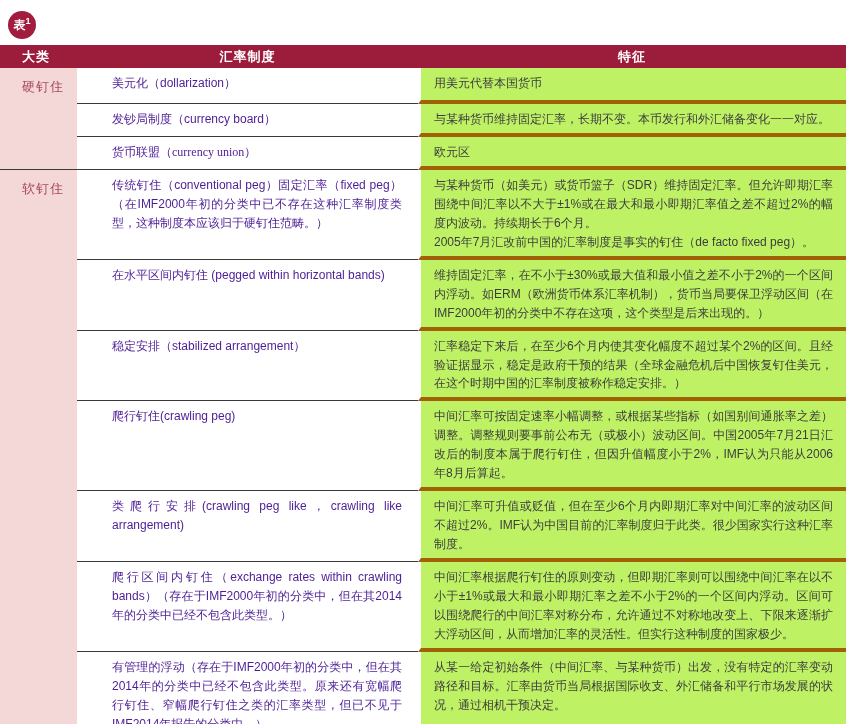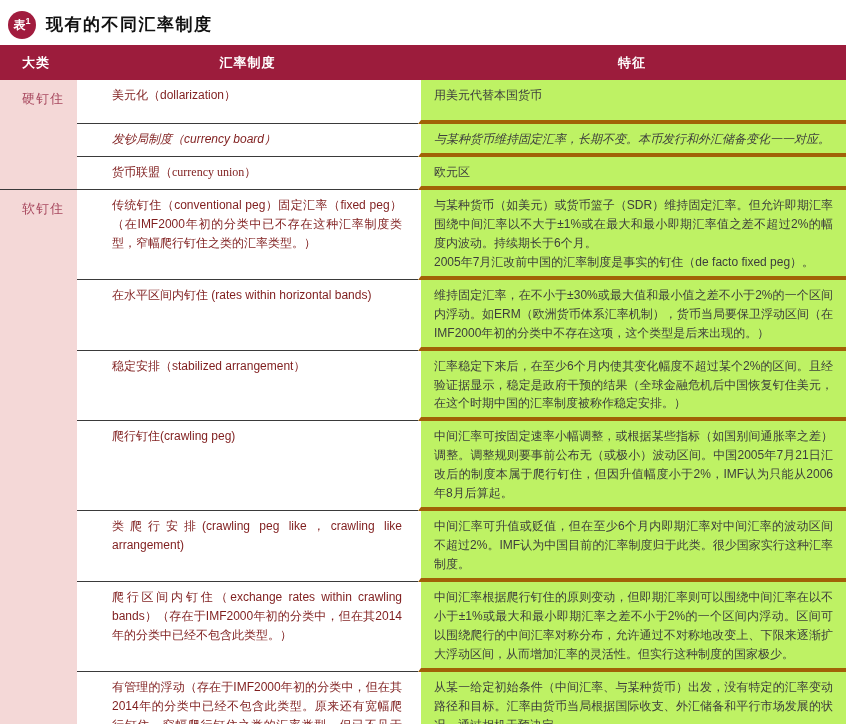--- a/index.html
+++ b/index.html
@@ -28,33 +28,33 @@
   table.regimes {
     width:846px; table-layout:fixed;
     border-collapse:separate; border-spacing:0;
   }
   col.c-cat { width:77px; }
   col.c-reg { width:341px; }
   col.c-feat{ width:428px; }
   th {
     background:#9C1C3C; color:#fff;
     font-size:13px; font-weight:bold;
-    height:35px; padding:0; letter-spacing:1px;
+    height:23px; padding:0; letter-spacing:1px;
   }
   th.h-cat { text-align:left; padding-left:22px; }
   th.h-reg, th.h-feat { }
   td { box-sizing:border-box; vertical-align:top; }
   td.cat {
     background:#F4D8D7; color:#A8495F;
     font-size:13px; letter-spacing:1px;
     padding:10px 4px 0 22px;
     border-bottom:1px solid #3A3A3A;
   }
   td.reg {
-    background:#fff; color:#7f1d1d;
+    background:#fff; color:#4c1d95;
     font-size:12px; line-height:1.58; text-align:justify;
     padding:6px 16px 4px 35px;
     border-bottom:1px solid #3A3A3A;
   }
   td.feat {
     background:#bef264; color:#3D3D3D;
     font-size:12px; line-height:1.58; text-align:justify;
     padding:6px 13px 4px 13px;
     border-left:3px solid #fff;
     border-bottom:4px solid #a16207;
@@ -64,60 +64,59 @@
 </head>
 <body>
 
 <div class="page">
 
   <div class="titlebar">
     <div class="badge">
       <span class="b-char">表</span>
         <span class="b-num">1</span>
     </div>
-    <div class="page-title">现有的不同汇率制度</div>
   </div>
 
   <table class="regimes">
     <colgroup>
       <col class="c-cat">
         <col class="c-reg">
         <col class="c-feat">
     </colgroup>
     <thead>
       <tr>
         <th class="h-cat">大类</th>
         <th class="h-reg">汇率制度</th>
         <th class="h-feat">特征</th>
       </tr>
     </thead>
     <tbody>
 
-      <tr style="height:44px;">
+      <tr style="height:36px;">
         <td class="cat" rowspan="3">硬钉住</td>
         <td class="reg">美元化（dollarization）</td>
         <td class="feat">用美元代替本国货币</td>
       </tr>
-      <tr style="height:28px;font-style:italic;">
+      <tr style="height:28px;">
         <td class="reg">发钞局制度（currency board）</td>
         <td class="feat">与某种货币维持固定汇率，长期不变。本币发行和外汇储备变化一一对应。</td>
       </tr>
       <tr style="height:25px;font-family:Liberation Serif, serif;">
         <td class="reg">货币联盟（currency union）</td>
         <td class="feat">欧元区</td>
       </tr>
 
       <tr style="height:84px;">
         <td class="cat" rowspan="8">软钉住</td>
-        <td class="reg">传统钉住（conventional peg）固定汇率（fixed peg）（在IMF2000年初的分类中已不存在这种汇率制度类型，窄幅爬行钉住之类的汇率类型。）</td>
+        <td class="reg">传统钉住（conventional peg）固定汇率（fixed peg）（在IMF2000年初的分类中已不存在这种汇率制度类型，这种制度本应该归于硬钉住范畴。）</td>
         <td class="feat">与某种货币（如美元）或货币篮子（SDR）维持固定汇率。但允许即期汇率围绕中间汇率以不大于±1%或在最大和最小即期汇率值之差不超过2%的幅度内波动。持续期长于6个月。
 2005年7月汇改前中国的汇率制度是事实的钉住（de facto fixed peg）。</td>
       </tr>
       <tr style="height:62px;">
-        <td class="reg">在水平区间内钉住 (rates within horizontal bands)</td>
+        <td class="reg">在水平区间内钉住 (pegged within horizontal bands)</td>
         <td class="feat">维持固定汇率，在不小于±30%或最大值和最小值之差不小于2%的一个区间内浮动。如ERM（欧洲货币体系汇率机制），货币当局要保卫浮动区间（在IMF2000年初的分类中不存在这项，这个类型是后来出现的。）</td>
       </tr>
       <tr style="height:63px;">
         <td class="reg">稳定安排（stabilized arrangement）</td>
         <td class="feat">汇率稳定下来后，在至少6个月内使其变化幅度不超过某个2%的区间。且经验证据显示，稳定是政府干预的结果（全球金融危机后中国恢复钉住美元，在这个时期中国的汇率制度被称作稳定安排。）</td>
       </tr>
       <tr style="height:65px;">
         <td class="reg">爬行钉住(crawling peg)</td>
         <td class="feat">中间汇率可按固定速率小幅调整，或根据某些指标（如国别间通胀率之差）调整。调整规则要事前公布无（或极小）波动区间。中国2005年7月21日汇改后的制度本属于爬行钉住，但因升值幅度小于2%，IMF认为只能从2006年8月后算起。</td>
       </tr>

